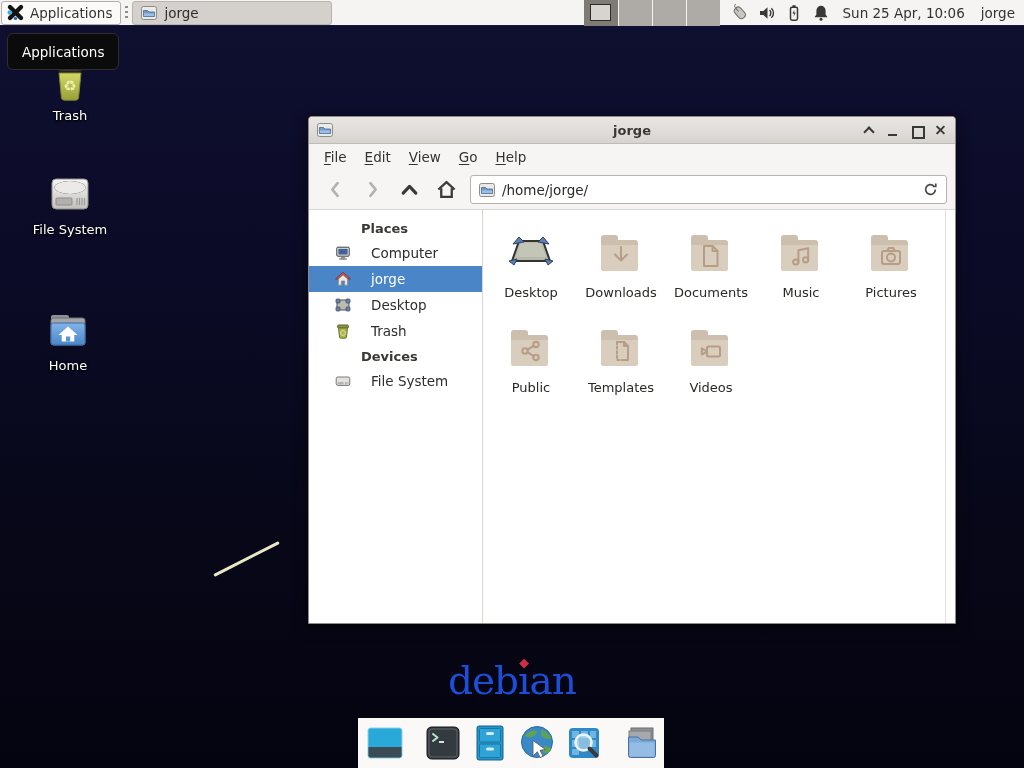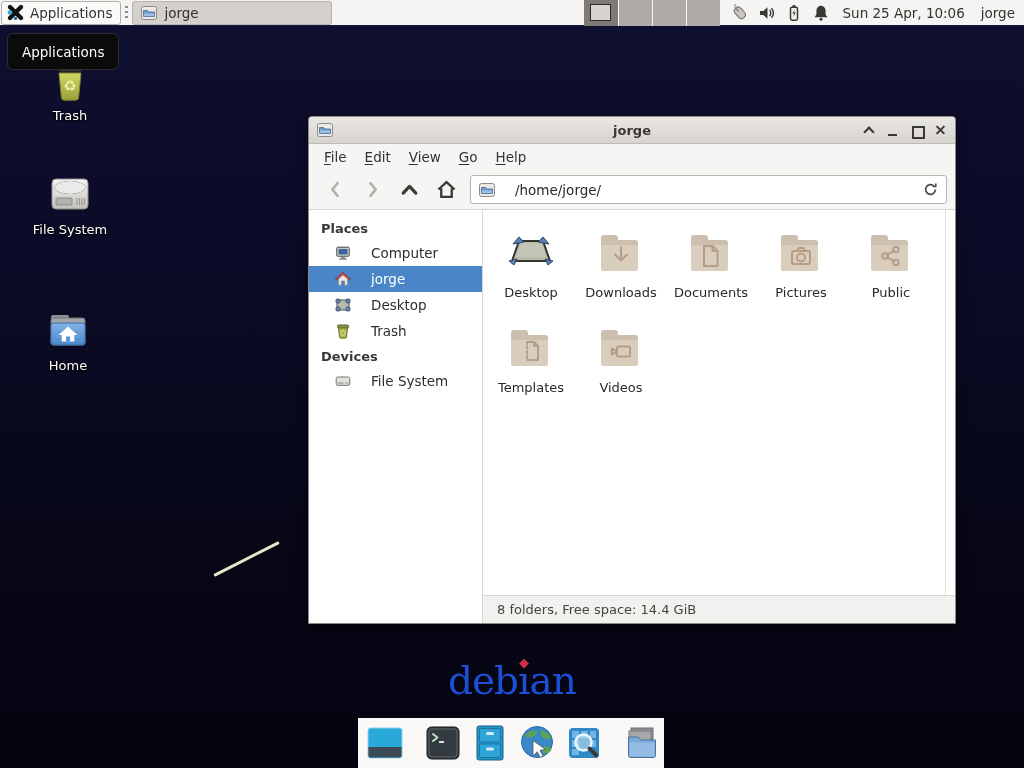--- a/index.html
+++ b/index.html
@@ -74,29 +74,29 @@
   .ctl-close::after { transform:rotate(-45deg); }
 
   .menubar { height:26px; background:#f6f5f3; display:flex; align-items:center; padding-left:6px; }
   .menu-item { padding:4px 9px; font-size:13.5px; color:#333; }
   .menu-item u { text-underline-offset:2px; }
 
   .toolbar { height:40px; background:#f6f5f3; border-bottom:1px solid #d9d6d2; display:flex; align-items:center; padding:0 8px; }
   .nav-btn { width:37px; height:30px; display:flex; align-items:center; justify-content:center; }
   .nav-btn svg { width:21px; height:21px; display:block; }
   .pathbar { flex:1; height:29px; margin-left:5px; background:#fff; border:1px solid #b7b4b0; border-radius:3px;
-             display:flex; align-items:center; gap:20px; padding:0 8px; }
+             display:flex; align-items:center; gap:7px; padding:0 8px; }
   .pathbar .picon svg { width:16px; height:16px; display:block; }
   .path-text { font-size:13.5px; color:#2b2926; }
   .reload { margin-left:auto; }
   .reload svg { width:15px; height:15px; display:block; }
 
   .win-body { flex:1; display:flex; min-height:0; }
   .sidebar { width:174px; background:#fff; border-right:1px solid #d9d6d2; padding-top:6px; }
-  .side-header { font-weight:bold; font-size:13px; color:#3a3834; padding:5px 10px 4px 12px; }
+  .side-header { font-weight:bold; font-size:13px; color:#3a3834; padding:5px 10px 4px 12px;margin-left:40px; }
   .side-item { height:26px; display:flex; align-items:center; gap:20px; padding-left:26px; font-size:13.5px; color:#2f2d2b; }
   .side-item .sicon { width:16px; height:16px; }
   .side-item .sicon svg { width:16px; height:16px; display:block; }
   .side-item.selected { background:#4a86c7; color:#fff; }
 
   .main-col { flex:1; display:flex; flex-direction:column; min-width:0; }
   .iconview { flex:1; position:relative; background:#fff; padding:14px 0 0 3px;
               display:grid; grid-template-columns:repeat(5,90px); grid-auto-rows:95px; align-content:start; }
   .scroll-track { position:absolute; top:0; bottom:0; right:9px; width:1px; background:#e2dfdb; }
   .file-item { width:90px; display:flex; flex-direction:column; align-items:center; padding-top:4px; }
@@ -413,20 +413,34 @@
               </svg>
             </span>
     <span class="file-label">Documents</span>
   </div>
           <div class="file-item">
     <span class="ficon">
               <svg xmlns="http://www.w3.org/2000/svg" viewBox="0 0 48 48">
                 <path d="M4 10 a3 3 0 0 1 3 -3 h11 a3 3 0 0 1 3 3 v2 h17 a3 3 0 0 1 3 3 v25 a3 3 0 0 1 -3 3 H7 a3 3 0 0 1 -3 -3 z" fill="#cdbfae"></path>
                 <path d="M4 17 h37 v23 a3 3 0 0 1 -3 3 H7 a3 3 0 0 1 -3 -3 z" fill="#d9cdbe"></path>
                 <g transform="translate(12,16)" fill="none" stroke="#b79d86" stroke-width="2" stroke-linecap="round" stroke-linejoin="round">
+                  <circle cx="6.8" cy="18" r="2.6"></circle>
+                  <circle cx="16.6" cy="15.8" r="2.6"></circle>
+                  <path d="M9.4 17.8 V6.2 l9.8 -2 V15.4"></path>
+                </g>
+              </svg>
+            </span>
+    <span class="file-label">Music</span>
+  </div>
+          <div class="file-item">
+    <span class="ficon">
+              <svg xmlns="http://www.w3.org/2000/svg" viewBox="0 0 48 48">
+                <path d="M4 10 a3 3 0 0 1 3 -3 h11 a3 3 0 0 1 3 3 v2 h17 a3 3 0 0 1 3 3 v25 a3 3 0 0 1 -3 3 H7 a3 3 0 0 1 -3 -3 z" fill="#cdbfae"></path>
+                <path d="M4 17 h37 v23 a3 3 0 0 1 -3 3 H7 a3 3 0 0 1 -3 -3 z" fill="#d9cdbe"></path>
+                <g transform="translate(12,16)" fill="none" stroke="#b79d86" stroke-width="2" stroke-linecap="round" stroke-linejoin="round">
                   <rect x="3" y="7" width="18" height="13" rx="2"></rect>
                   <circle cx="12" cy="13.5" r="4"></circle>
                   <path d="M8.2 7 l1.5 -3 h4.6 l1.5 3"></path>
                 </g>
               </svg>
             </span>
     <span class="file-label">Pictures</span>
   </div>
           <div class="file-item">
     <span class="ficon">
@@ -464,23 +478,20 @@
                 <path d="M4 17 h37 v23 a3 3 0 0 1 -3 3 H7 a3 3 0 0 1 -3 -3 z" fill="#d9cdbe"></path>
                 <g transform="translate(12,16)" fill="none" stroke="#b79d86" stroke-width="2" stroke-linecap="round" stroke-linejoin="round">
                   <rect x="8" y="7.5" width="13" height="10" rx="1.5"></rect>
                   <path d="M8 12.5 L2.8 9.4 v6.2 z"></path>
                 </g>
               </svg>
             </span>
     <span class="file-label">Videos</span>
   </div>
         </div>
-      <div class="statusbar">
-        <span>8 folders, Free space: 14.4 GiB</span>
-      </div>
     </div>
   </div>
 </div>
 
 <div id="dock">
     <div class="dock-item">
       <svg xmlns="http://www.w3.org/2000/svg" viewBox="0 0 40 40">
         <rect x="3" y="5" width="34" height="30" rx="2.5" fill="#28a9da" stroke="#8fd0ea"></rect>
         <path d="M3.5 24 h33 v8.5 a2 2 0 0 1 -2 2 h-29 a2 2 0 0 1 -2 -2 z" fill="#3d4b55"></path>
       </svg>

